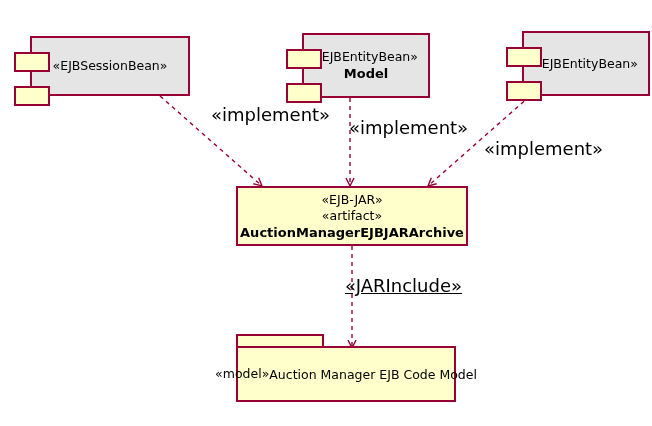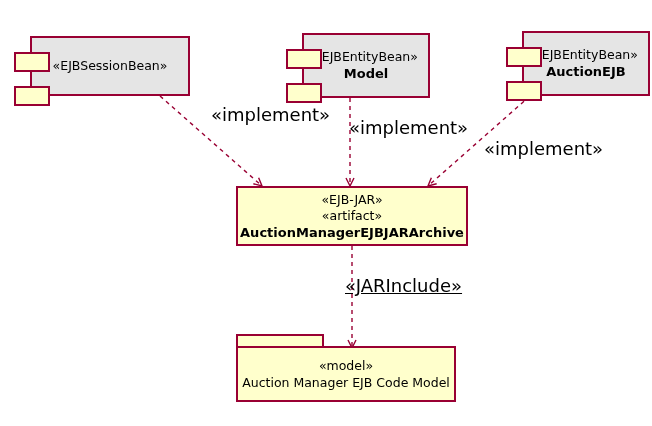--- a/index.html
+++ b/index.html
@@ -80,21 +80,20 @@
     background: #ffffcc;
     border: 2px solid #990033;
     border-bottom: none;
   }
   .pkg-body {
     position: absolute;
     box-sizing: border-box;
     background: #ffffcc;
     border: 2px solid #990033;
     display: flex;
-    flex-direction: column;
     align-items: center;
     justify-content: center;
   }
 
   
   .edges {
     position: absolute;
     top: 0; left: 0;
     width: 652px;
     height: 426px;
@@ -155,21 +154,20 @@
     <div class="comp-tab top"></div>
     <div class="comp-tab bottom"></div>
     <div class="stereotype">«EJBEntityBean»</div>
     <div class="nodename">Model</div>
   </div>
 
   <div class="component" style="left:522px; top:31px; width:128px; height:65px;">
     <div class="comp-tab top"></div>
     <div class="comp-tab bottom"></div>
     <div class="stereotype">«EJBEntityBean»</div>
-    <div class="nodename">AuctionEJB</div>
   </div>
 
   <div class="artifact" style="left:236px; top:186px; width:232px; height:60px;">
     <div class="stereotype">«EJB-JAR»</div>
     <div class="stereotype">«artifact»</div>
     <div class="nodename">AuctionManagerEJBJARArchive</div>
   </div>
 
   <div class="package" style="left:236px; top:334px; width:220px; height:68px;">
     <div class="pkg-tab" style="width:88px; height:14px;"></div>

